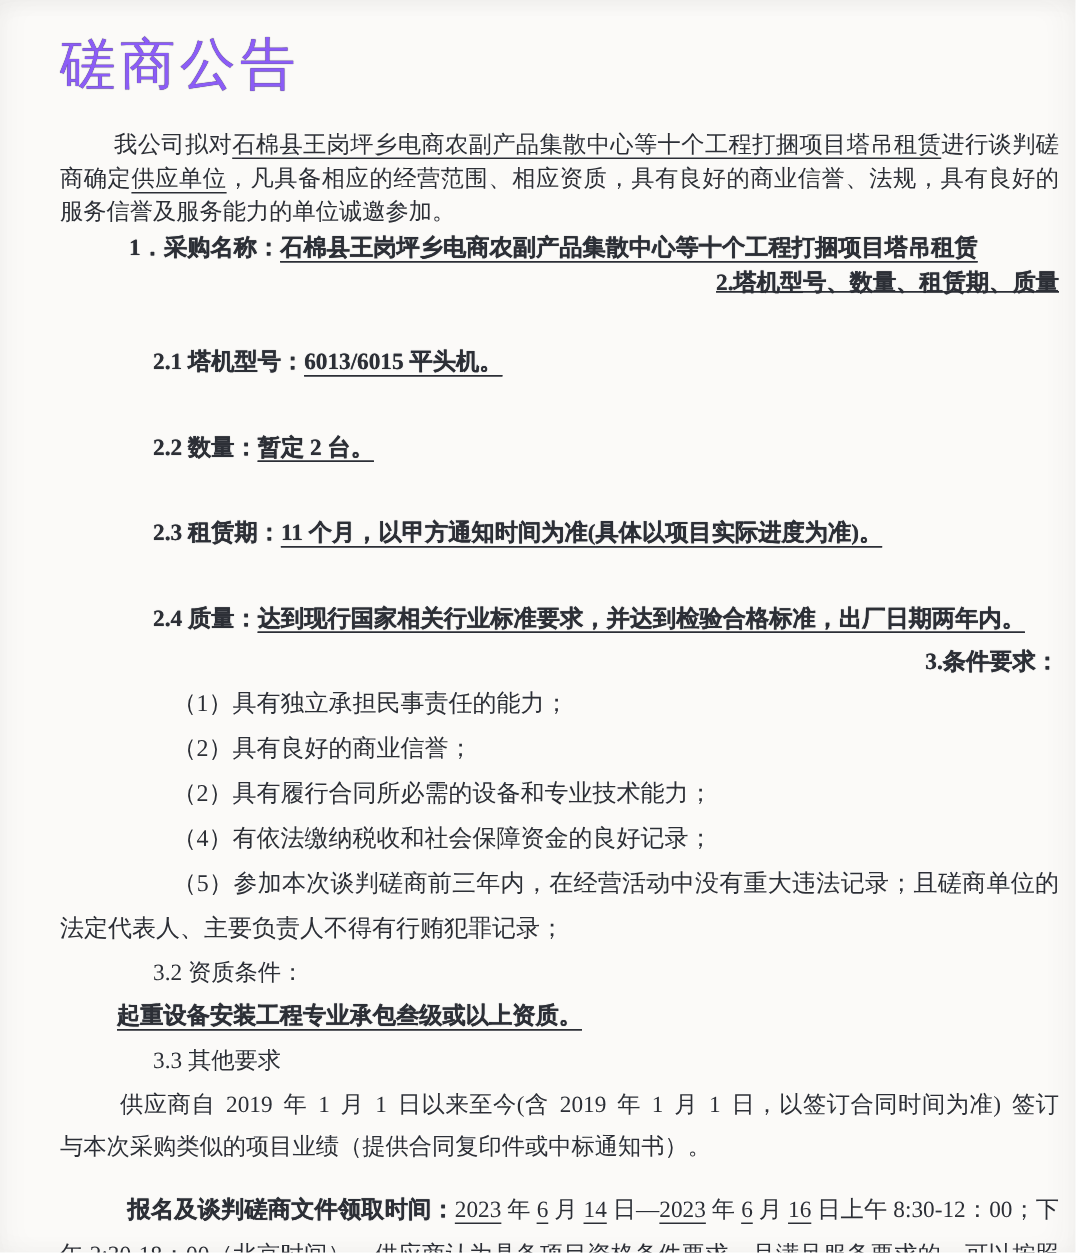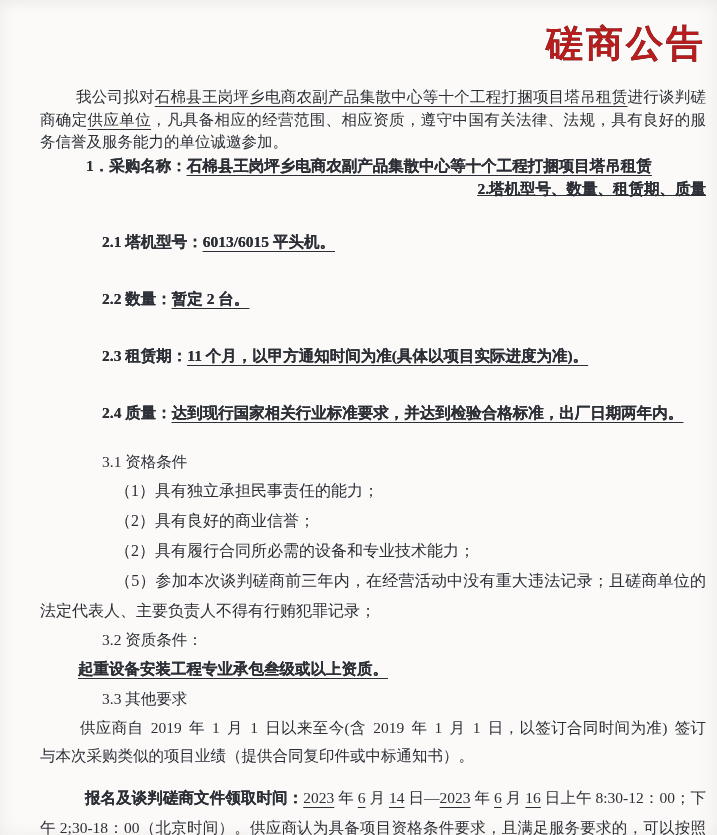--- a/index.html
+++ b/index.html
@@ -17,24 +17,24 @@
     width: 717px; height: 835px;
     box-sizing: border-box;
     padding: 14px 11px 0 40px;
     background: #fbfaf8;
     box-shadow: inset -8px 0 18px rgba(60,60,60,0.035), inset 0 6px 12px rgba(60,60,60,0.02), inset 8px 0 16px rgba(60,60,60,0.025);
   }
   .doc-title {
     margin: 8px 0 0 0;
     font-size: 37px;
     line-height: 44px;
-    font-weight: 700;
-    text-align: right;
+    font-weight: 400;
+    text-align: left;
     letter-spacing: 3px;
-    color: #b91c1c;
+    color: #8b5cf6;
     text-shadow: 0 0 0.6px #1e2126;
   }
   p, .row { margin: 0; font-size: 15.5px; }
   .intro {
     margin-top: 20px;
     line-height: 22.5px;
     text-align: justify;
     text-indent: 36px;
   }
   .u  { text-decoration: underline; text-underline-offset: 4px; text-decoration-thickness: 1.1px; }
@@ -62,40 +62,41 @@
     text-align: justify;
   }
 </style>
 </head>
 <body>
 
 <div class="page">
 
   <h1 class="doc-title">磋商公告</h1>
 
-  <p class="intro"><span>我公司拟对</span><span class="u">石棉县王岗坪乡电商农副产品集散中心等十个工程打捆项目塔吊租赁</span><span>进行谈判磋商确定</span><span class="u">供应单位</span><span>，凡具备相应的经营范围、相应资质，遵守中国有关法律、法规，具有良好的服务信誉及服务能力的单位诚邀参加。</span></p>
+  <p class="intro"><span>我公司拟对</span><span class="u">石棉县王岗坪乡电商农副产品集散中心等十个工程打捆项目塔吊租赁</span><span>进行谈判磋商确定</span><span class="u">供应单位</span><span>，凡具备相应的经营范围、相应资质，具有良好的商业信誉、法规，具有良好的服务信誉及服务能力的单位诚邀参加。</span></p>
 
   <div class="row row-s1"><span class="b">1．采购名称：</span><span class="b u">石棉县王岗坪乡电商农副产品集散中心等十个工程打捆项目塔吊租赁</span></div>
 
   <div class="row row-s2t b">2.塔机型号、数量、租赁期、质量</div>
 
   <div class="row row-sub"><span class="b">2.1 塔机型号：</span><span class="b u">6013/6015 平头机。</span></div>
 
   <div class="row row-sub"><span class="b">2.2 数量：</span><span class="b u">暂定 2 台。</span></div>
 
   <div class="row row-sub"><span class="b">2.3 租赁期：</span><span class="b u">11 个月，以甲方通知时间为准(具体以项目实际进度为准)。</span></div>
 
   <div class="row row-sub"><span class="b">2.4 质量：</span><span class="b u">达到现行国家相关行业标准要求，并达到检验合格标准，出厂日期两年内。</span></div>
 
+  <div class="row row-s3t b">3.条件要求：</div>
 
-  <div class="row row-s31">3.1 资格条件</div>
 
   <div class="qual-item">（1）具有独立承担民事责任的能力；</div>
   <div class="qual-item">（2）具有良好的商业信誉；</div>
   <div class="qual-item">（2）具有履行合同所必需的设备和专业技术能力；</div>
+  <div class="qual-item">（4）有依法缴纳税收和社会保障资金的良好记录；</div>
   <div class="qual-item">（5）参加本次谈判磋商前三年内，在经营活动中没有重大违法记录；且磋商单位的法定代表人、主要负责人不得有行贿犯罪记录；</div>
 
   <div class="row row-s32">3.2 资质条件：</div>
 
   <div class="row row-s32v"><span class="b u">起重设备安装工程专业承包叁级或以上资质。</span></div>
 
   <div class="row row-s33">3.3 其他要求</div>
 
   <p class="para-s33">供应商自 2019 年 1 月 1 日以来至今(含 2019 年 1 月 1 日，以签订合同时间为准) 签订与本次采购类似的项目业绩（提供合同复印件或中标通知书）。</p>
 

